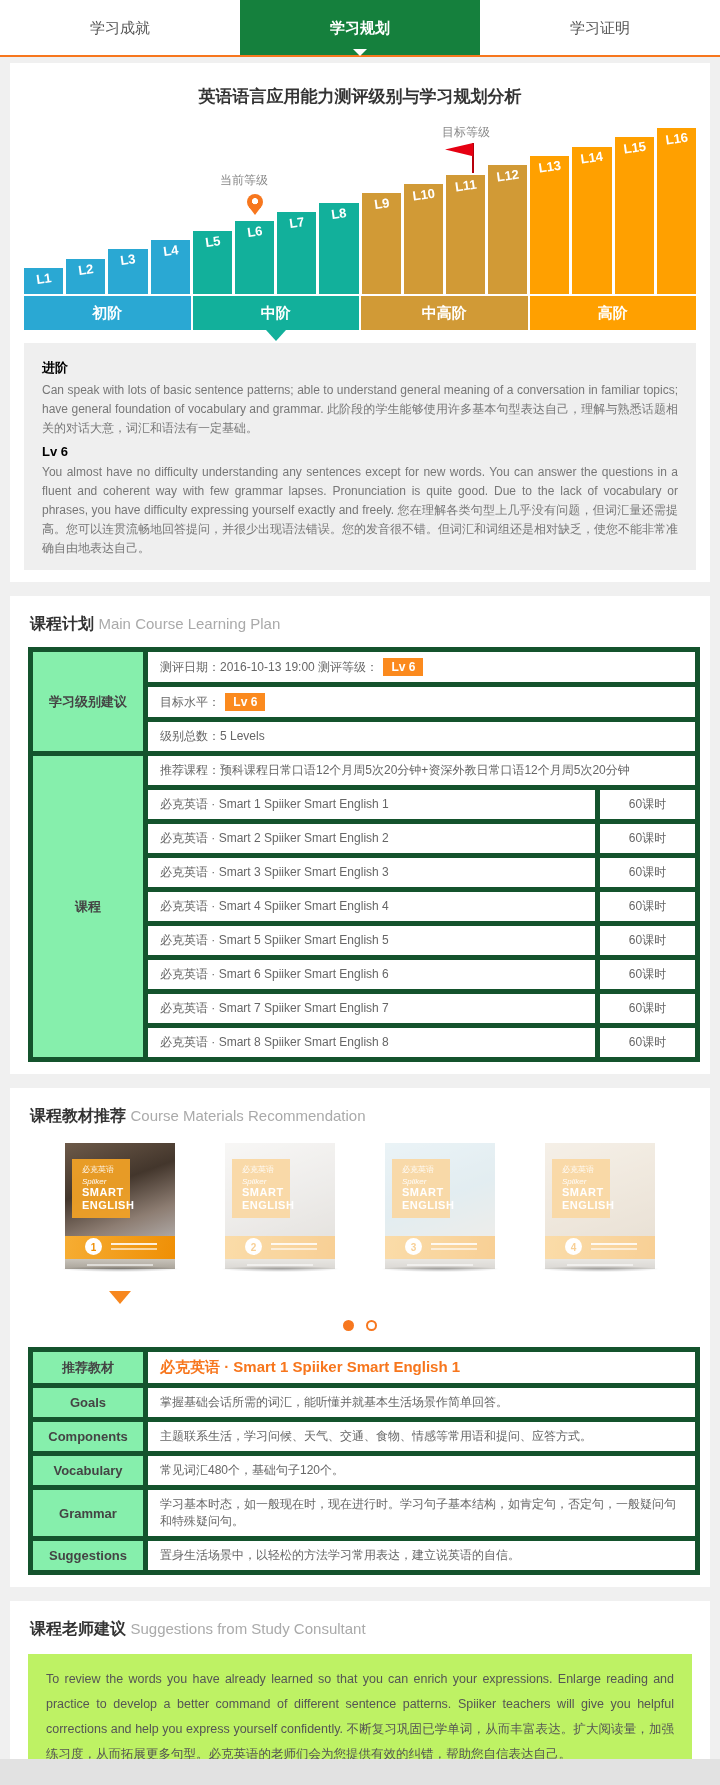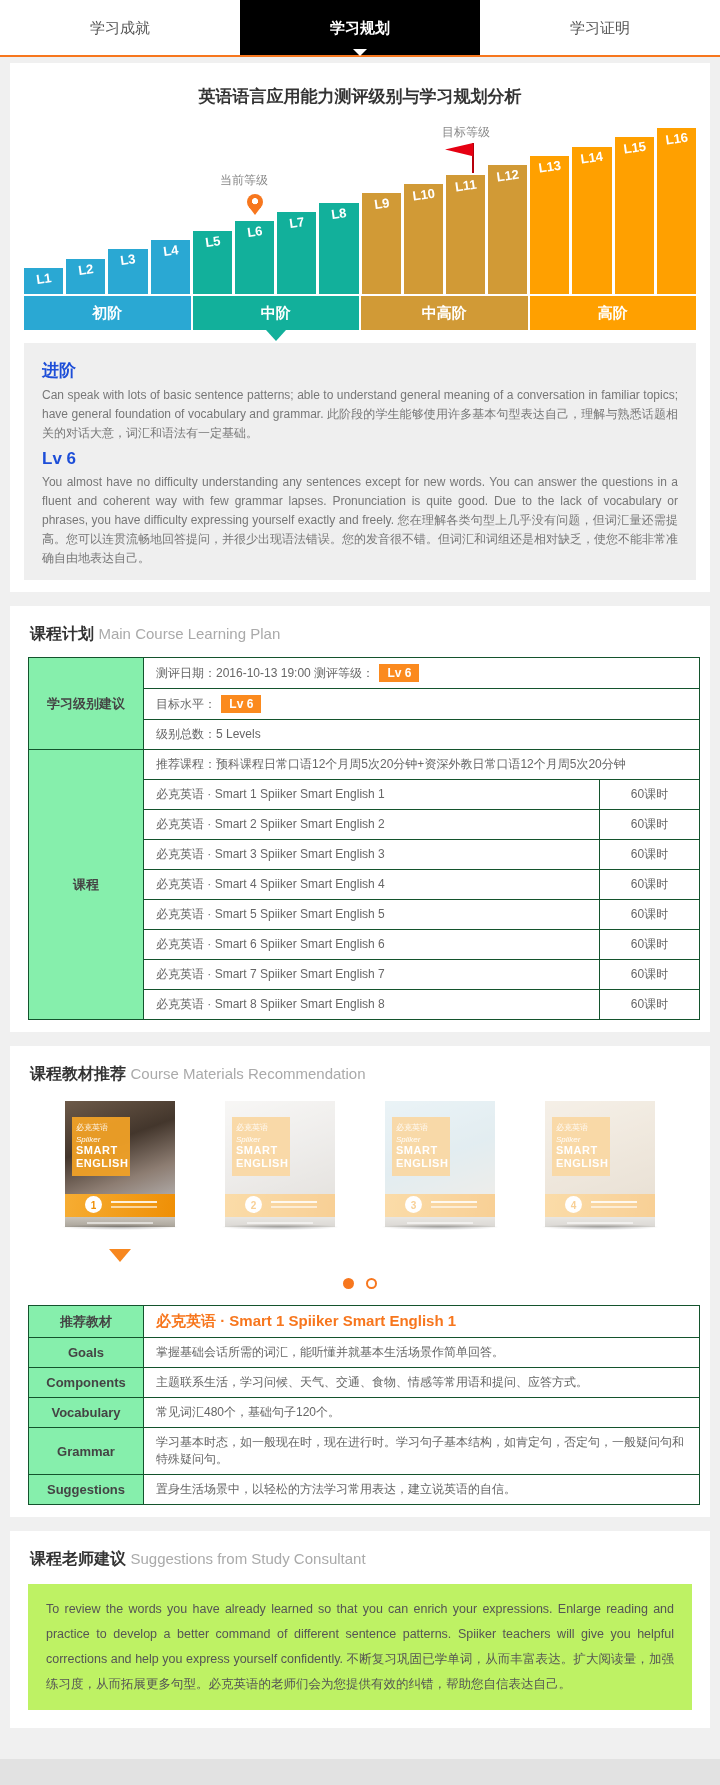--- a/index.html
+++ b/index.html
@@ -6,21 +6,21 @@
   html,body { width:720px; }
   body {
     height:1785px; position:relative; overflow:hidden;
     background:#f0f0f0;
     font-family:"Liberation Sans","DejaVu Sans",sans-serif;
     color:#666;
   }
   
   .tabbar { display:flex; height:57px; background:#fff; border-bottom:2px solid #f7771e; position:relative; z-index:5; }
   .tab { flex:1; text-align:center; line-height:55px; font-size:15px; color:#555; cursor:pointer; position:relative; }
-  .tab.active { background:#000000; color:#fff; font-weight:bold; }
+  .tab.active { background:#15803d; color:#fff; font-weight:bold; }
   .tab.active::after { content:''; position:absolute; left:50%; bottom:-8px; transform:translateX(-50%);
     border:7px solid transparent; border-top:7px solid #fff; z-index:6; }
   
   .card { background:#fff; margin:6px 10px 0 10px; padding:16px 14px 12px 14px; }
   .card + .card { margin-top:14px; }
   .sec-title { font-size:16px; padding:2px 6px 12px 6px; }
   .sec-title .zh { color:#333; font-weight:bold; }
   .sec-title .en { color:#aaa; font-weight:normal; font-size:15px;text-align:center; }
   
   .report-title { text-align:center; font-size:17px; font-weight:bold; color:#333; margin:6px 0 16px 0; }
@@ -47,39 +47,39 @@
     border:6px solid transparent; border-top:8px solid #f7771e; }
   .flag { position:absolute; left:448px; top:19px; width:2px; height:30px; background:#b5000c; }
   .flag::before { content:''; position:absolute; right:1px; top:0; width:28px; height:17px; background:#e60012;
     clip-path:polygon(100% 0, 0 38%, 100% 78%); }
   .bands { display:flex; gap:2px; height:34px; position:relative; }
   .band { flex:1; color:#fff; font-size:15px; font-weight:bold; text-align:center; line-height:34px; }
   .band-notch { position:absolute; left:37.5%; top:34px; transform:translateX(-50%);
     border:10px solid transparent; border-top:11px solid #12b09b; }
   
   .desc { background:#efefef; margin-top:13px; padding:10px 18px 12px 18px; }
-  .desc h3 { color:#1d4ed8; font-size:17px; margin:6px 0 4px 0; }
+  .desc h3 { color:#000000; font-size:13px; margin:6px 0 4px 0; }
   .desc p { font-size:12px; line-height:19px; color:#777; text-align:justify; }
   
   table { width:100%; border-collapse:collapse; margin:0 4px; }
-  td { border:1px solid #14532d; font-size:12px; color:#666; padding:6px 12px; height:30px; }
+  td { border:5px solid #14532d; font-size:12px; color:#666; padding:6px 12px; height:30px; }
   td.hcell { background:#86efac; width:115px; text-align:center; font-weight:bold; color:#444; font-size:13px; }
   td.hours { width:100px; text-align:center; }
   .badge { display:inline-block; background:#fb8a1e; color:#fff; padding:2px 8px; font-size:12px; font-weight:bold; margin-left:2px; }
   .highlight { color:#f7761d; font-weight:bold; font-size:15px; }
   
   .books { display:flex; justify-content:space-between; padding:4px 26px 0 26px; }
   .book-slot { width:140px; }
   .book { width:110px; height:128px; margin:0 auto; position:relative; cursor:pointer; }
   .book.faded { opacity:.42; }
   .b1 { background:linear-gradient(160deg,#6d5a49 0%,#43362c 34%,#8d7d72 60%,#cfd4da 100%); }
   .b2 { background:linear-gradient(160deg,#efedea 0%,#d8d4cf 45%,#b9b2a8 100%); }
   .b3 { background:linear-gradient(160deg,#cfe4ec 0%,#bcd5de 45%,#e5d6c6 100%); }
   .b4 { background:linear-gradient(160deg,#e9dcc8 0%,#d9c7ad 50%,#c4b094 100%); }
-  .book-label { position:absolute; left:7px; top:16px; width:58px; padding:5px 4px 6px 4px;
+  .book-label { position:absolute; left:7px; top:16px; width:58px; padding:5px 4px 6px 10px;
     background:rgba(243,163,38,.93); color:#fff; }
   .bl-brandcn { font-size:8px; opacity:.9; }
   .bl-brand { font-size:8px; font-style:italic; opacity:.95; margin-top:2px; }
   .bl-t1,.bl-t2 { font-size:11px; font-weight:bold; letter-spacing:.5px; line-height:13px; }
   .book-band { position:absolute; left:0; right:0; bottom:12px; height:23px;
     background:linear-gradient(100deg,#f6ad33,#ef8f05); }
   .book-num { position:absolute; left:20px; top:2px; width:17px; height:17px; border-radius:50%;
     background:#fff; color:#ef8f05; font-size:10px; font-weight:bold; line-height:17px; text-align:center;
     border:1px solid rgba(255,255,255,.7); }
   .band-lines { position:absolute; left:46px; top:7px; width:46px; height:2px;

